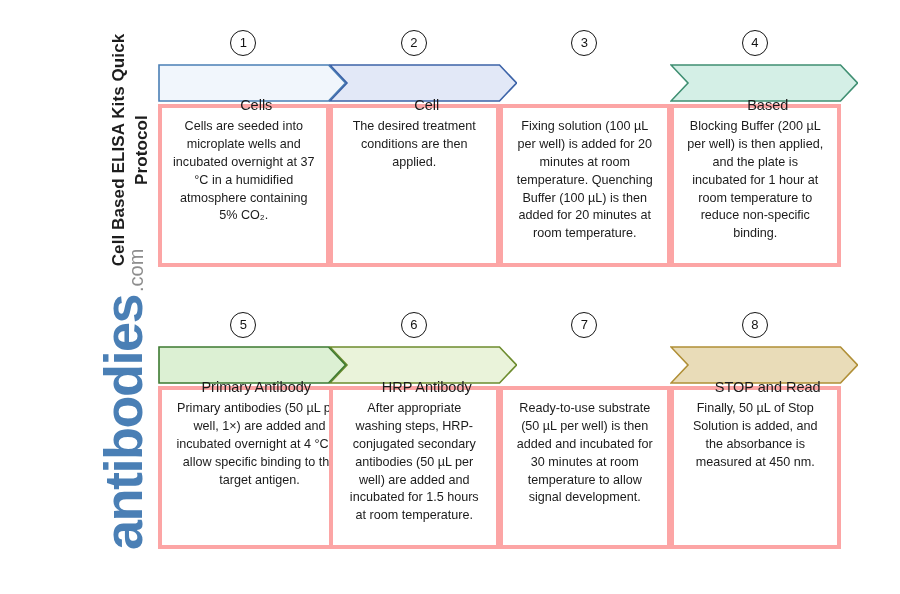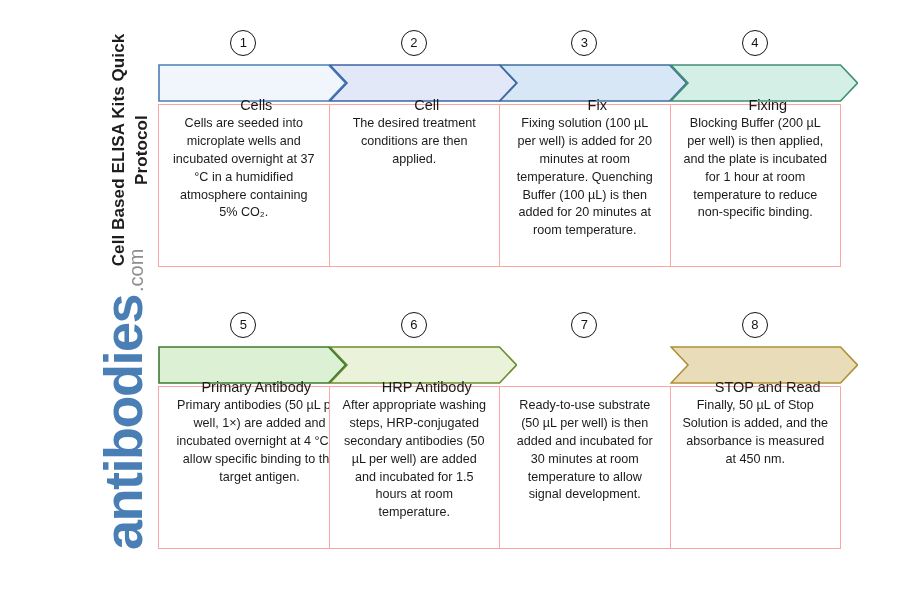--- a/index.html
+++ b/index.html
@@ -92,21 +92,21 @@
   }
   .chev span { position: relative; z-index: 2; padding-left: 8px; margin-top: 43px; }
   .chev svg { position: absolute; left: 0; top: 0; }
 
   .boxes { position: relative; width: 682px; }
   .box {
     position: absolute;
     top: 0;
     height: 163px;
     background: #ffffff;
-    border: 1px solid #fca5a5;
+    border: 4px solid #fca5a5;
     padding: 10px 11px 8px 11px;
     display: flex;
     justify-content: center;
   }
   .box p {
     font-size: 12.6px;
     line-height: 1.42;
     color: #1b1b1b;
     text-align: center;
   }
@@ -140,31 +140,25 @@
             <polygon points="1,1 170.5,1 187.5,19 170.5,37 1,37" fill="#f1f6fc" stroke="#4a7fb5" stroke-width="1.6"></polygon>
           </svg>
           <span>Cells</span>
         </div>
         <div class="chev" style="left: 170.5px; width: 188.5px;">
           <svg width="188.5" height="38">
             <polygon points="1,1 170.5,1 187.5,19 170.5,37 1,37 18,19" fill="#e2e8f7" stroke="#3c63a8" stroke-width="1.6"></polygon>
           </svg>
           <span>Cell</span>
         </div>
-        <div class="chev" style="left: 341px; width: 188.5px;">
-          <svg width="188.5" height="38">
-            <polygon points="1,1 170.5,1 187.5,19 170.5,37 1,37 18,19" fill="#d8e7f6" stroke="#3f6f9e" stroke-width="1.6"></polygon>
-          </svg>
-          <span>Fix</span>
-        </div>
         <div class="chev" style="left: 511.5px; width: 188.5px;">
           <svg width="188.5" height="38">
             <polygon points="1,1 170.5,1 187.5,19 170.5,37 1,37 18,19" fill="#d4efe6" stroke="#3f8f72" stroke-width="1.6"></polygon>
           </svg>
-          <span>Fixing</span>
+          <span>Based</span>
         </div>
       </div>
     <div class="boxes">
         <div class="box" style="left: 0px; width: 171.5px;">
           <p>Cells are seeded into microplate wells and incubated overnight at 37 °C in a humidified atmosphere containing 5% CO₂.</p>
         </div>
         <div class="box" style="left: 170.5px; width: 171.5px;">
           <p>The desired treatment conditions are then applied.</p>
         </div>
         <div class="box" style="left: 341px; width: 171.5px;">

